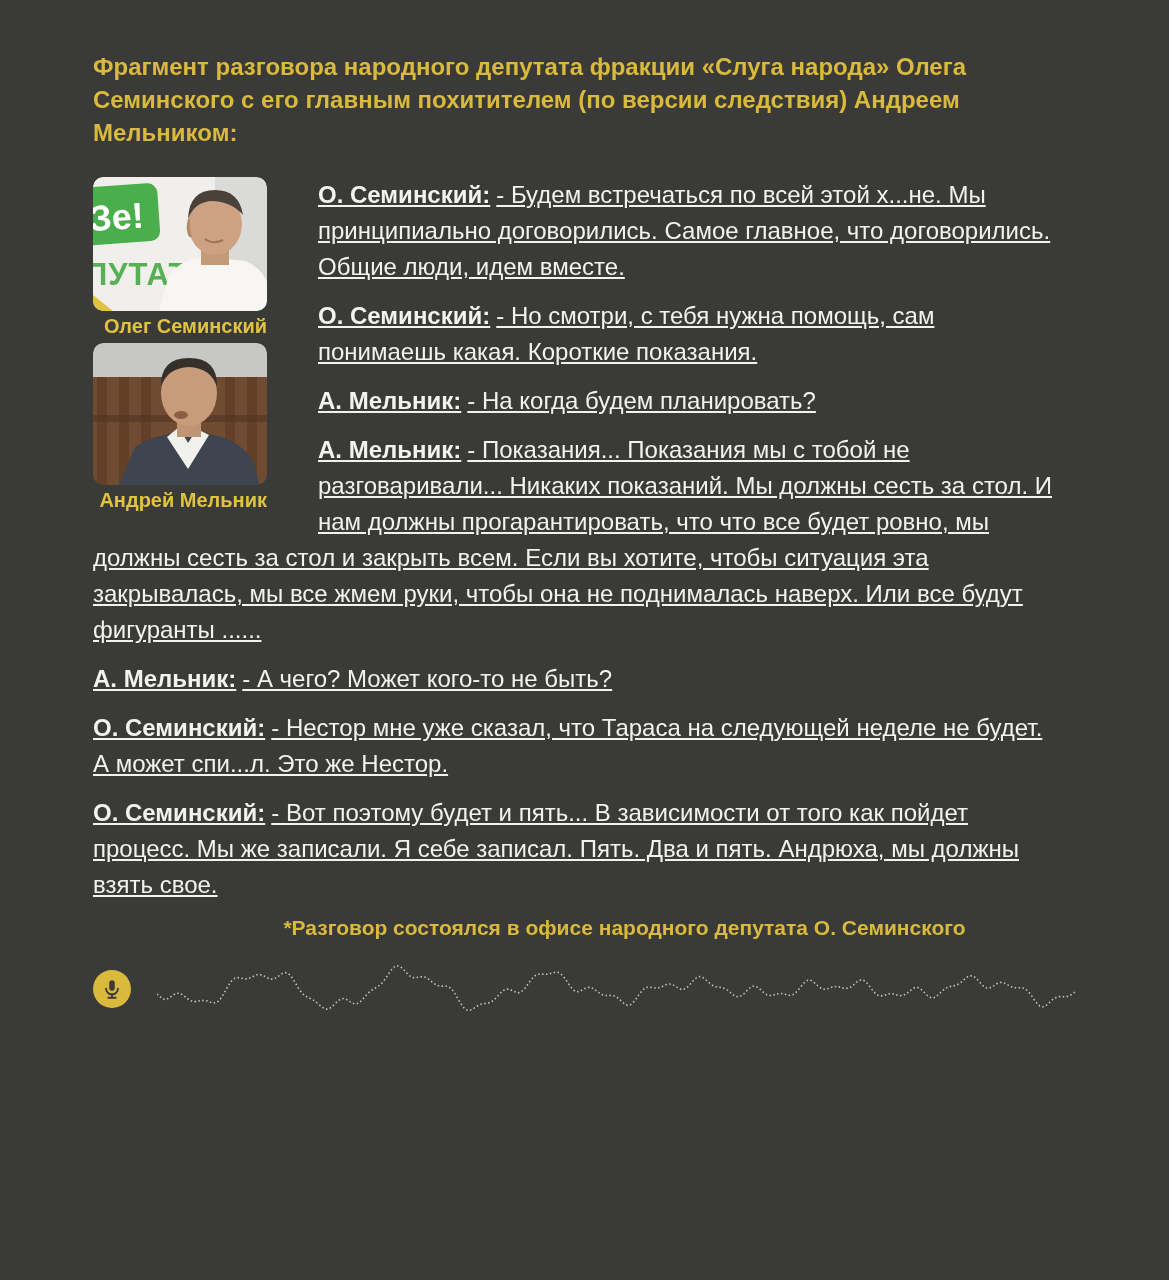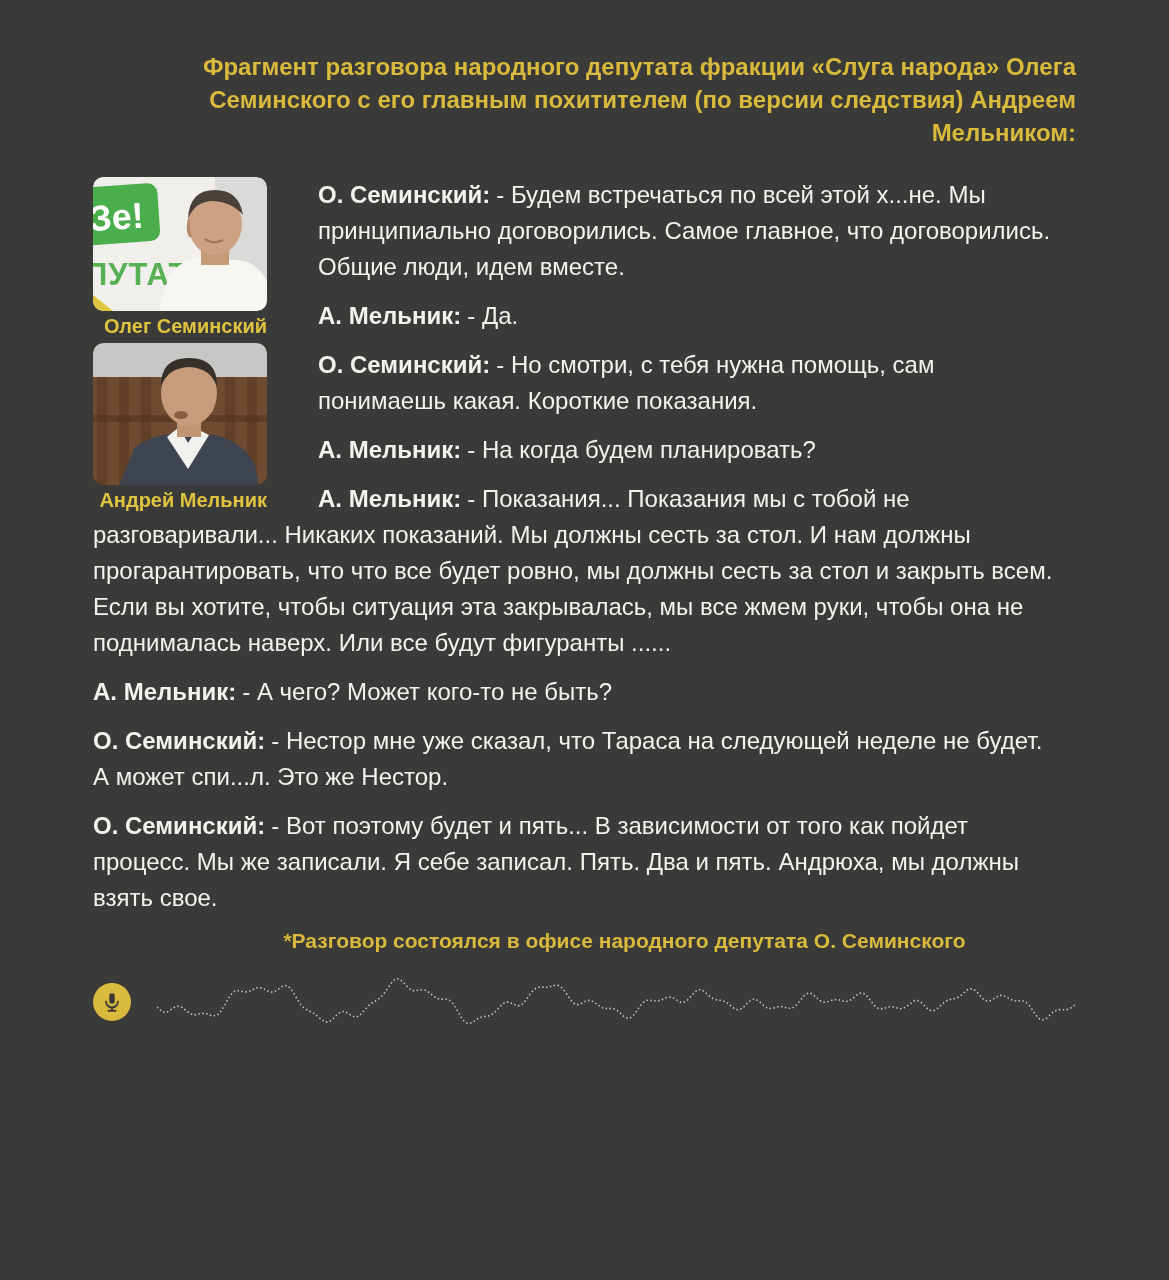--- a/index.html
+++ b/index.html
@@ -6,24 +6,23 @@
   body{
     width:1169px;height:1280px;
     background:#3a3a38;
     font-family:"Liberation Sans",sans-serif;
     overflow:hidden;
   }
   .page{box-sizing:border-box;width:1169px;height:1280px;padding:50px 93px 0 93px;}
   .header{
     color:#d9ba3c;font-size:24px;font-weight:bold;line-height:33px;
     margin:0 0 28px 0;
-    text-align:right;
   }
   .dialogue{color:#f2f2ef;font-size:24px;line-height:36px;}
-  .dialogue p{margin:0 12px 13px 0;}
+  .dialogue p{margin:0 12px 13px 0;text-decoration:underline;}
   .speaker{font-weight:bold;margin-right:6px;}
   .photo-col{float:left;width:225px;}
   .figure{margin:0 0 2px 0;width:174px;}
   .photo{display:block;width:174px;border-radius:10px;}
   .caption{
     color:#e0c33e;font-size:20px;font-weight:bold;
     text-align:right;line-height:26px;margin:2px 0 4px 0;width:174px;
   }
   .footnote{
     clear:both;text-align:center;color:#d9ba3c;
@@ -100,21 +99,20 @@
             <path d="M68 44 Q67 15 96 15 Q125 15 124 44 Q118 25 96 24 Q74 25 68 44 Z" fill="#35302a"></path>
             <ellipse cx="88" cy="72" rx="7" ry="4" fill="#8a5f44"></ellipse>
           </g>
         </svg>
         <div class="caption">Андрей Мельник</div>
       </div>
 
     </div>
 
     <p><span class="speaker">О. Семинский:</span><span>- Будем встречаться по всей этой х...не. Мы принципиально договорились. Самое главное, что договорились. Общие люди, идем вместе.</span></p>
-    <p><span class="speaker">А. Мельник:</span><span>- Да.</span></p>
     <p><span class="speaker">О. Семинский:</span><span>- Но смотри, с тебя нужна помощь, сам понимаешь какая. Короткие показания.</span></p>
     <p><span class="speaker">А. Мельник:</span><span>- На когда будем планировать?</span></p>
     <p><span class="speaker">А. Мельник:</span><span>- Показания... Показания мы с тобой не разговаривали... Никаких показаний. Мы должны сесть за стол. И нам должны прогарантировать, что что все будет ровно, мы должны сесть за стол и закрыть всем. Если вы хотите, чтобы ситуация эта закрывалась, мы все жмем руки, чтобы она не поднималась наверх. Или все будут фигуранты ......</span></p>
     <p><span class="speaker">А. Мельник:</span><span>- А чего? Может кого-то не быть?</span></p>
     <p><span class="speaker">О. Семинский:</span><span>- Нестор мне уже сказал, что Тараса на следующей неделе не будет. А может спи...л. Это же Нестор.</span></p>
     <p><span class="speaker">О. Семинский:</span><span>- Вот поэтому будет и пять... В зависимости от того как пойдет процесс. Мы же записали. Я себе записал. Пять. Два и пять. Андрюха, мы должны взять свое.</span></p>
 
   </div>
 
   <div class="footnote">*Разговор состоялся в офисе народного депутата О. Семинского</div>

